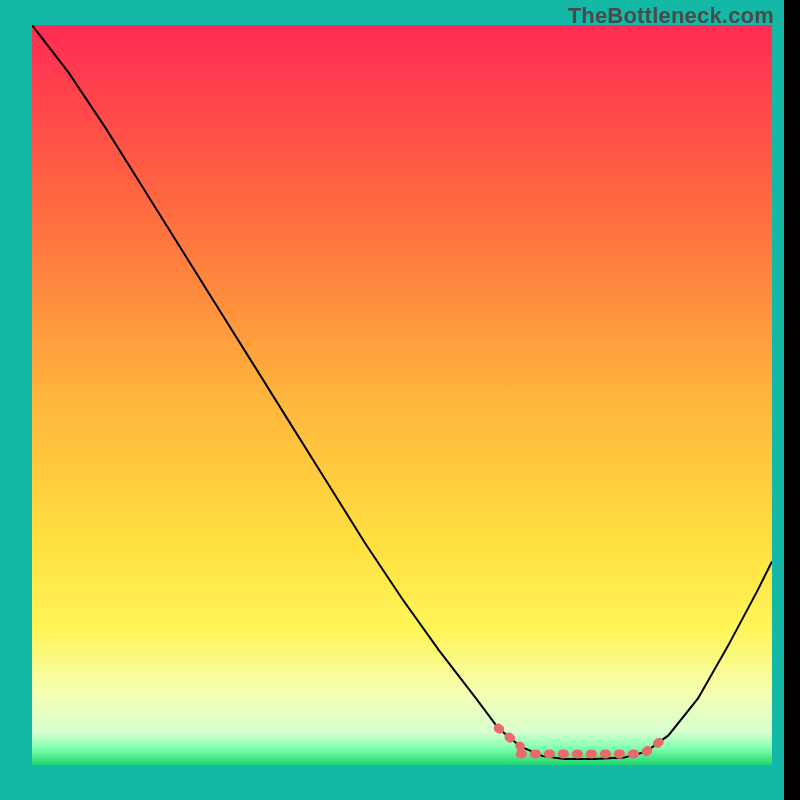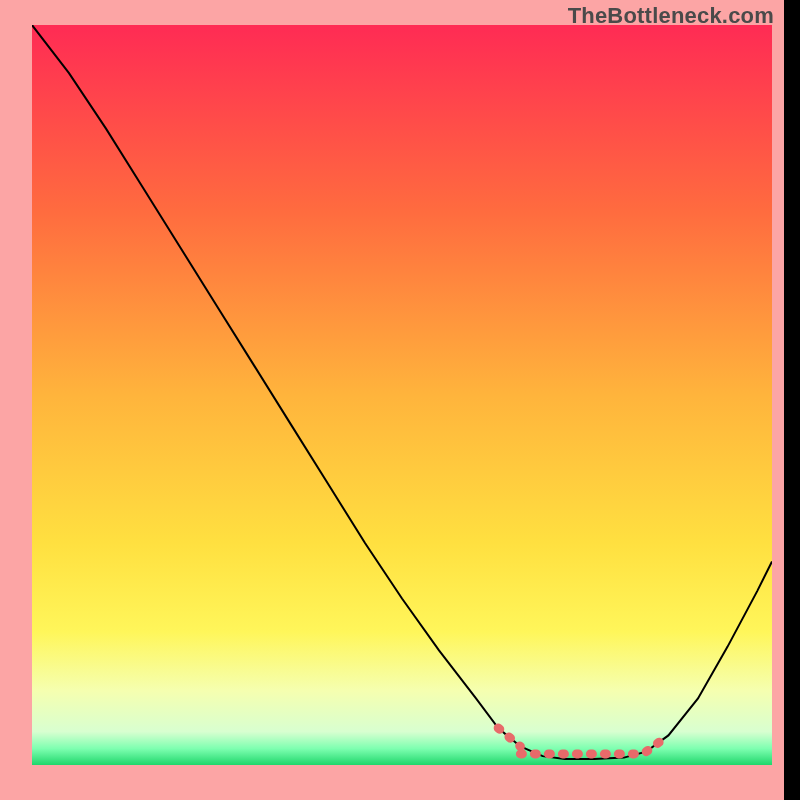--- a/index.html
+++ b/index.html
@@ -8,21 +8,21 @@
     width: 800px;
     height: 800px;
     background: #000;
     overflow: hidden;
     font-family: Arial, Helvetica, sans-serif;
   }
   .frame {
     position: relative;
     width: 784px;
     height: 800px;
-    background: #fca5a5;
+    background: #14b8a6;
   }
   .watermark {
     position: absolute;
     top: 3px;
     right: 10px;
     color: #4a4a4a;
     font-size: 22px;
     font-weight: 600;
     z-index: 50;
     letter-spacing: 0.2px;

